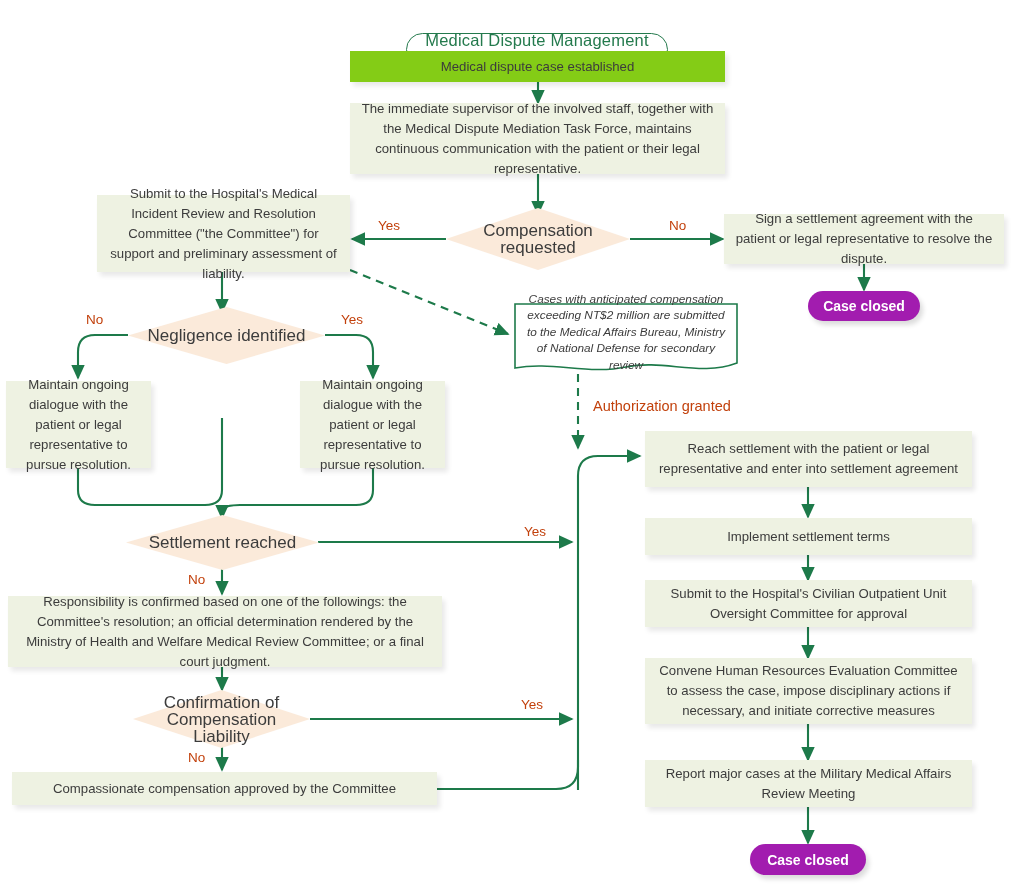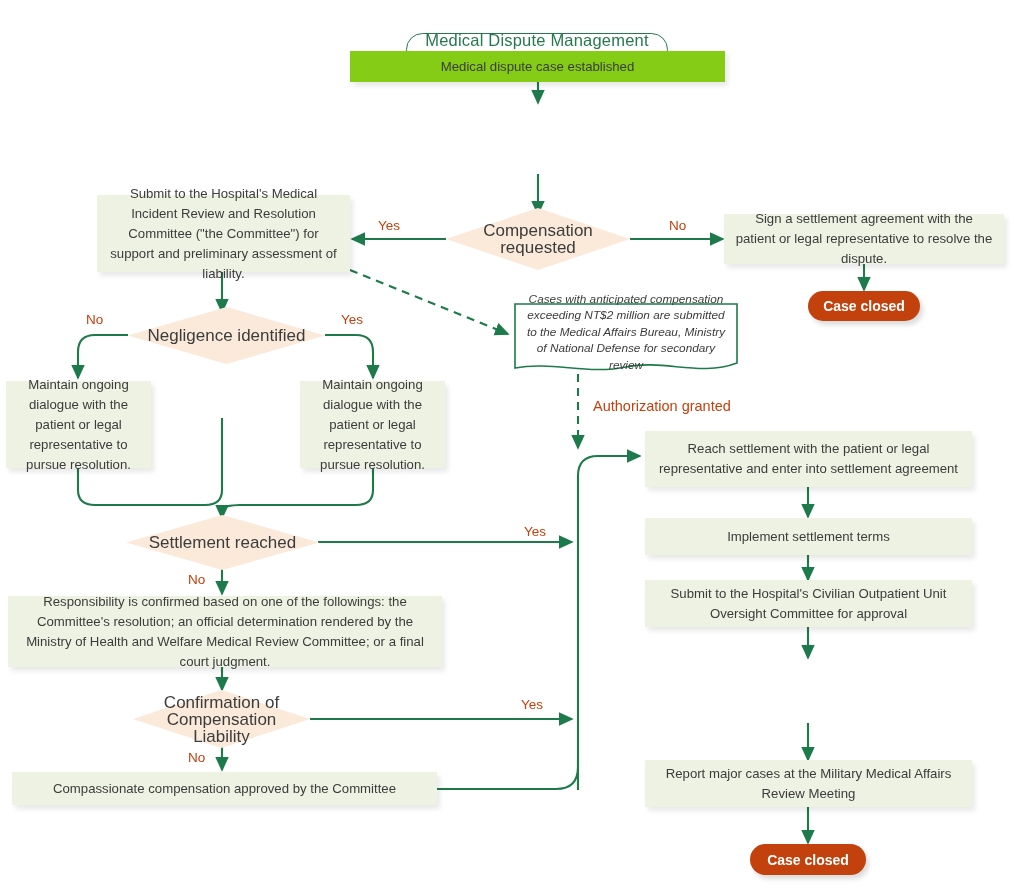--- a/index.html
+++ b/index.html
@@ -21,21 +21,21 @@
 
   
   .dec{color:#3c3c3c;font-size:17px;line-height:17px;}
   .dec .dshape{position:absolute;left:0;top:0;width:100%;height:100%;
         background:#fbeada;
         clip-path:polygon(50% 0,100% 50%,50% 100%,0 50%);
         filter:drop-shadow(3px 4px 4px rgba(0,0,0,.10));}
   .dec .dtext{position:relative;z-index:2;padding:0 6px;}
 
   
-  .term{background:#c2410c;color:#ffffff;font-weight:bold;font-size:14px;
+  .term{background:#a21caf;color:#ffffff;font-weight:bold;font-size:14px;
         border-radius:20px;box-shadow:3px 4px 5px rgba(0,0,0,.14);}
 
   
   .title{border:1.7px solid #247a4d;color:#247a4d;border-radius:20px;
          font-size:16.5px;background:#fff;letter-spacing:.2px;}
 
   
   .doc{color:#3c3c3c;font-size:11.8px;line-height:16.5px;font-style:italic;}
   .doc .docbg{position:absolute;left:0;top:0;width:100%;height:100%;}
   .doc .doctext{position:relative;z-index:2;padding:0 8px 14px 8px;text-align:center;}
@@ -108,20 +108,23 @@
   </svg>
 
   <div class="node title" style="left:406px;top:5px;width:262px;height:33px;margin-top:28px;">
     <span>Medical Dispute Management Flow</span>
   </div>
 
   <div class="node start" style="left:350px;top:51px;width:375px;height:31px;">
     <span>Medical dispute case established</span>
   </div>
 
+  <div class="node proc" style="left:350px;top:103px;width:375px;height:71px;">
+    <span>The immediate supervisor of the involved staff, together with the Medical Dispute Mediation Task Force, maintains continuous communication with the patient or their legal representative.</span>
+  </div>
 
   <div class="node dec" style="left:446px;top:208px;width:184px;height:62px;">
     <span class="dshape"></span>
     <span class="dtext">Compensation requested</span>
   </div>
 
   <div class="node proc" style="left:97px;top:195px;width:253px;height:77px;">
     <span>Submit to the Hospital's Medical Incident Review and Resolution Committee ("the Committee") for support and preliminary assessment of liability.</span>
   </div>
 
@@ -176,20 +179,23 @@
   </div>
 
   <div class="node proc" style="left:645px;top:518px;width:327px;height:37px;">
     <span>Implement settlement terms</span>
   </div>
 
   <div class="node proc" style="left:645px;top:580px;width:327px;height:47px;">
     <span>Submit to the Hospital's Civilian Outpatient Unit Oversight Committee for approval</span>
   </div>
 
+  <div class="node proc" style="left:645px;top:658px;width:327px;height:66px;">
+    <span>Convene Human Resources Evaluation Committee to assess the case, impose disciplinary actions if necessary, and initiate corrective measures</span>
+  </div>
 
   <div class="node proc" style="left:645px;top:760px;width:327px;height:47px;">
     <span>Report major cases at the Military Medical Affairs Review Meeting</span>
   </div>
 
   <div class="node term" style="left:750px;top:844px;width:116px;height:31px;">
     <span>Case closed</span>
   </div>
 
   <div class="elabel" style="left:378px;top:218px;">Yes</div>

